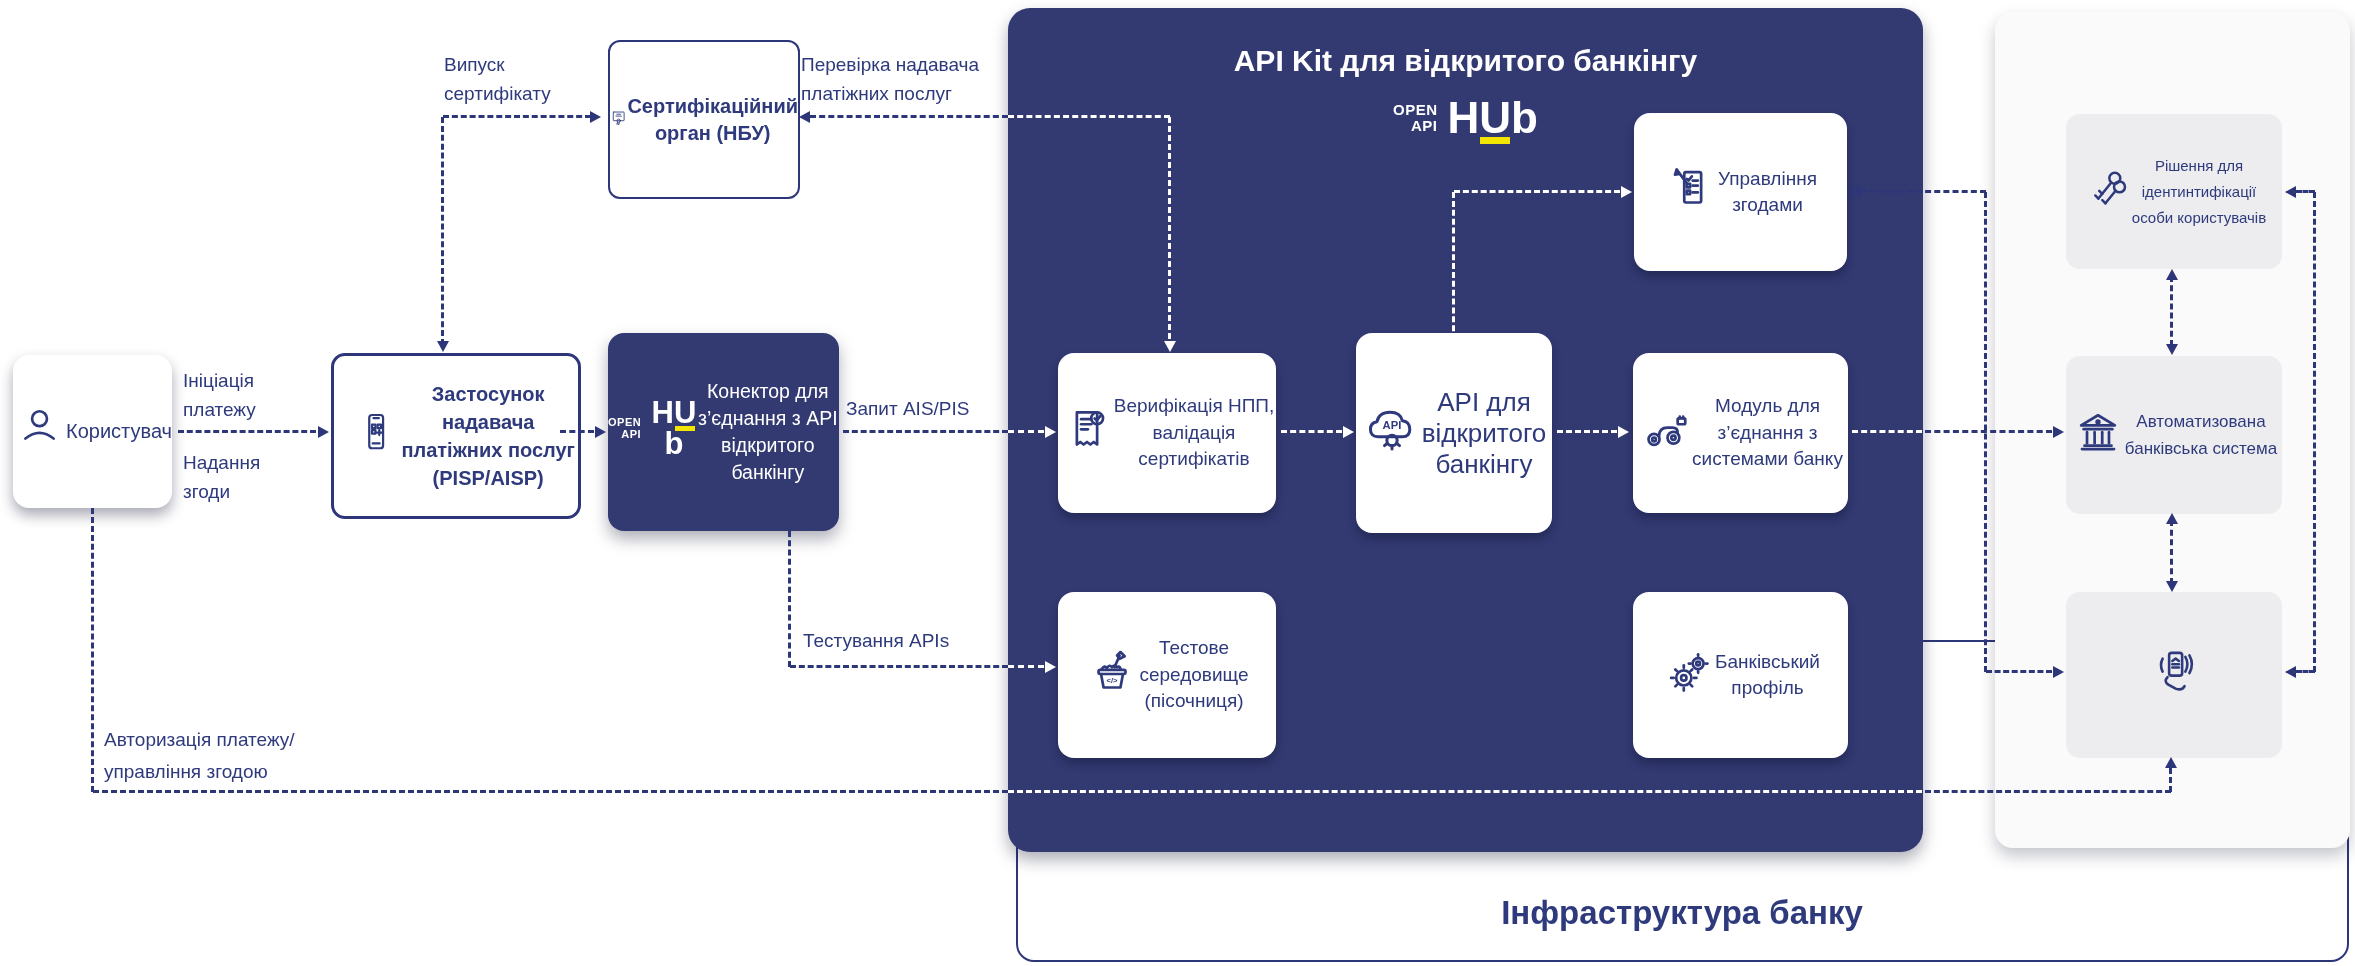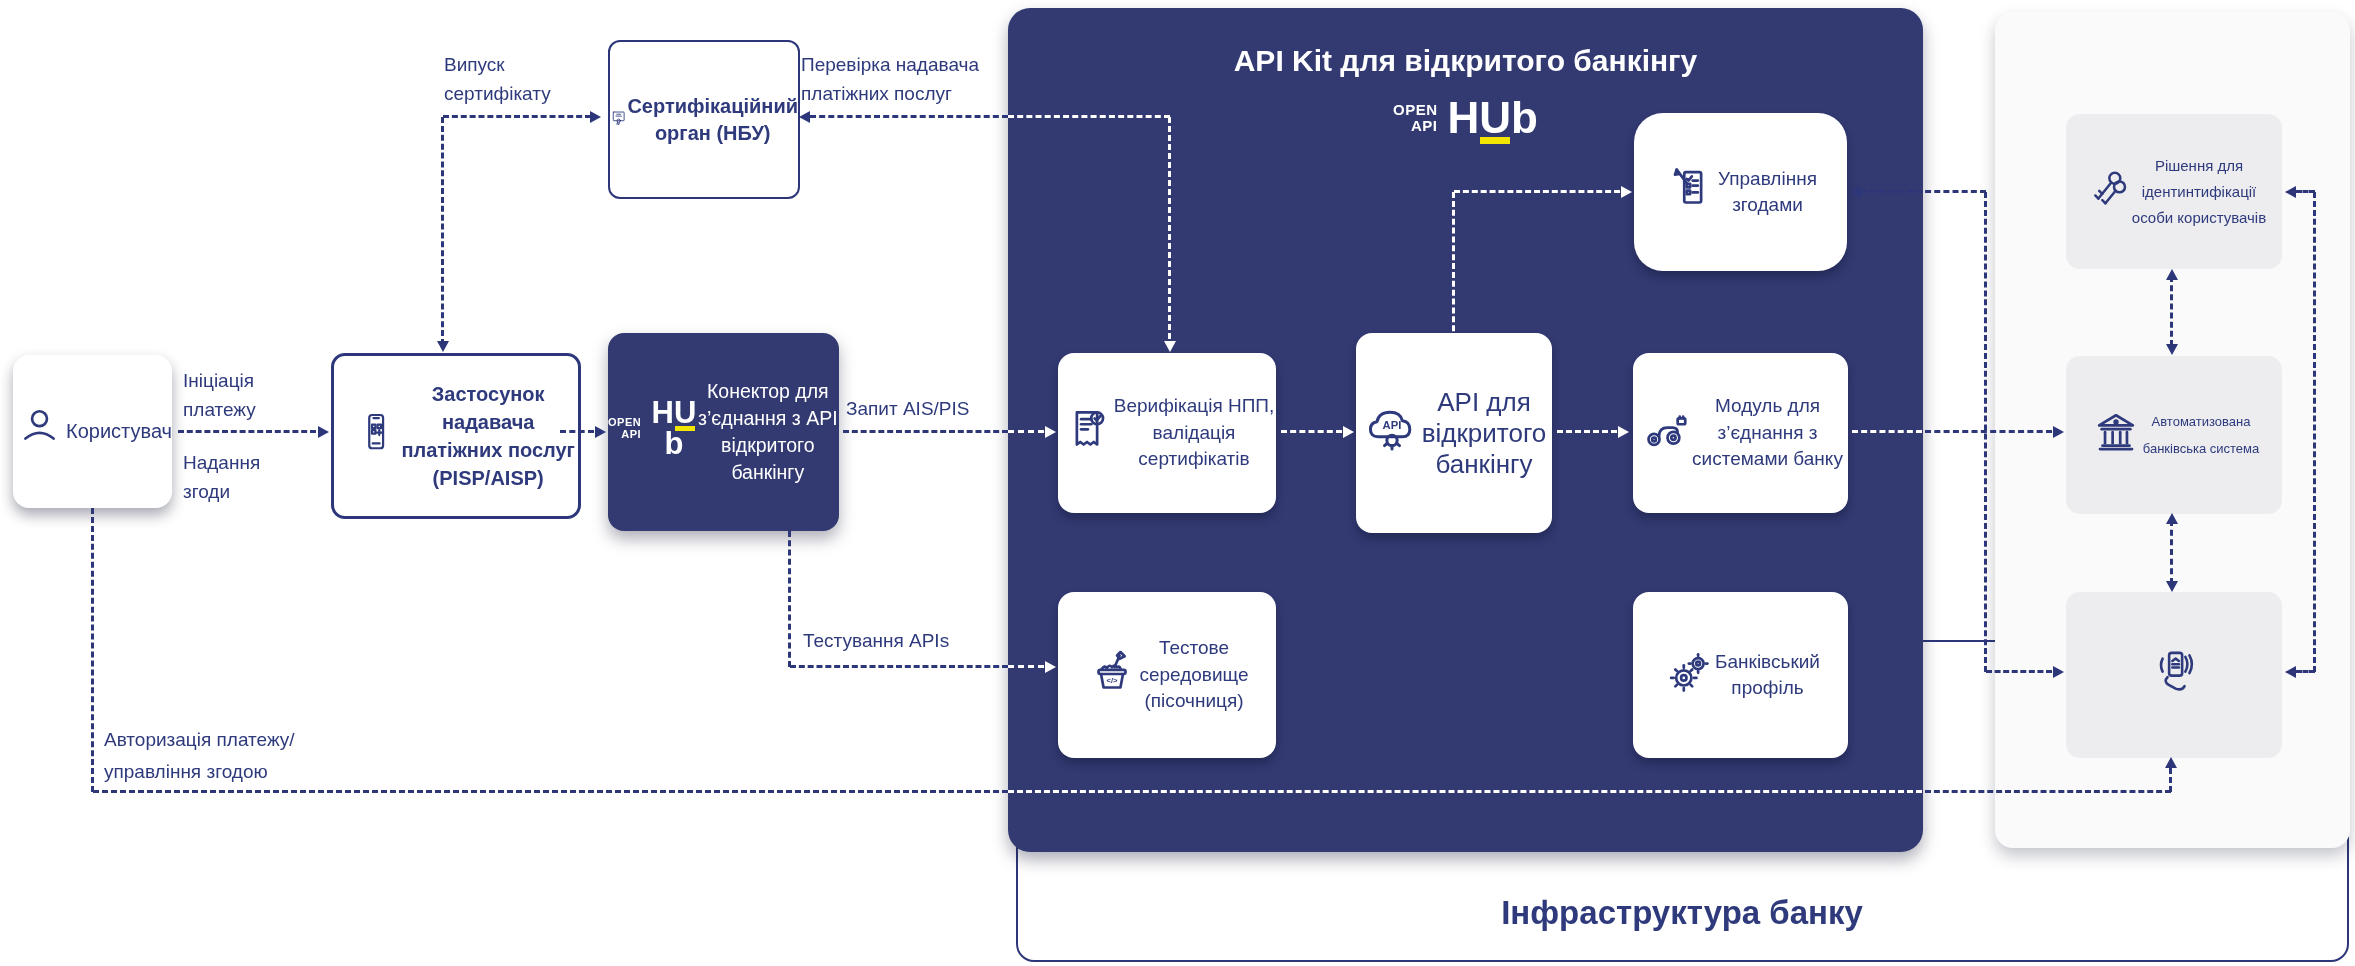--- a/index.html
+++ b/index.html
@@ -128,21 +128,21 @@
       </span>
       <span class="mark"><span>H</span><span class="u-ul">U</span><span>b</span></span>
     </div>
     <div class="lbl" style="font-size:19.5px;line-height:27px;color:#fff;">
       <div>Конектор для</div>
       <div>з’єднання з API</div>
       <div>відкритого банкінгу</div>
     </div>
   </div>
 
-  <div class="box panel-white-box" style="left:1634px;top:113px;width:213px;height:158px;border-radius:29px;">
+  <div class="box panel-white-box" style="left:1634px;top:113px;width:213px;height:158px;">
     <svg class="ic" viewBox="0 0 64 64" width="54" height="54" style="margin-bottom:6px;">
       <rect x="24" y="12" width="20" height="36" rx="2"></rect>
       <rect x="27" y="26" width="4" height="4"></rect>
         <rect x="27" y="34" width="4" height="4"></rect>
       <line x1="34" y1="22" x2="40" y2="22"></line>
         <line x1="34" y1="28" x2="40" y2="28"></line>
         <line x1="34" y1="36" x2="40" y2="36"></line>
       <path d="M27 20 l2 2 l4 -5"></path>
       <line x1="15" y1="9" x2="27" y2="25"></line>
         <path d="M15 9 l-2 6 l5 -1 z"></path>
@@ -266,21 +266,21 @@
       <path d="M12 23 L32 11 L52 23 z"></path>
         <circle cx="32" cy="19" r="1.6"></circle>
       <line x1="15" y1="27.5" x2="49" y2="27.5"></line>
       <path d="M19 31 v13"></path>
         <path d="M28 31 v13"></path>
         <path d="M37 31 v13"></path>
         <path d="M45 31 v13"></path>
       <line x1="16" y1="47" x2="48" y2="47"></line>
         <line x1="13" y1="51" x2="51" y2="51"></line>
     </svg>
-    <div class="lbl" style="font-size:13px;line-height:27px;">
+    <div class="lbl" style="font-size:17px;line-height:27px;">
       <div>Автоматизована</div>
       <div>банківська система</div>
     </div>
   </div>
 
   <div class="box gray-box" style="left:2066px;top:592px;width:216px;height:166px;">
     <svg class="ic" viewBox="0 0 64 64" width="52" height="52" style="margin-bottom:2px;">
       <rect x="26" y="6" width="16" height="28" rx="3"></rect>
       <path d="M30 16 l4 -3 l4 3"></path>
         <line x1="30" y1="20" x2="38" y2="20"></line>

